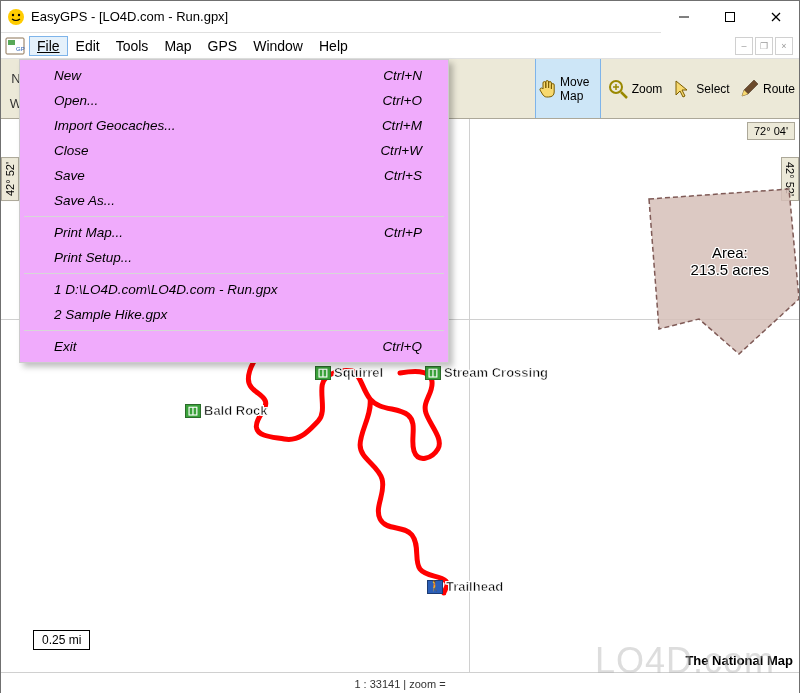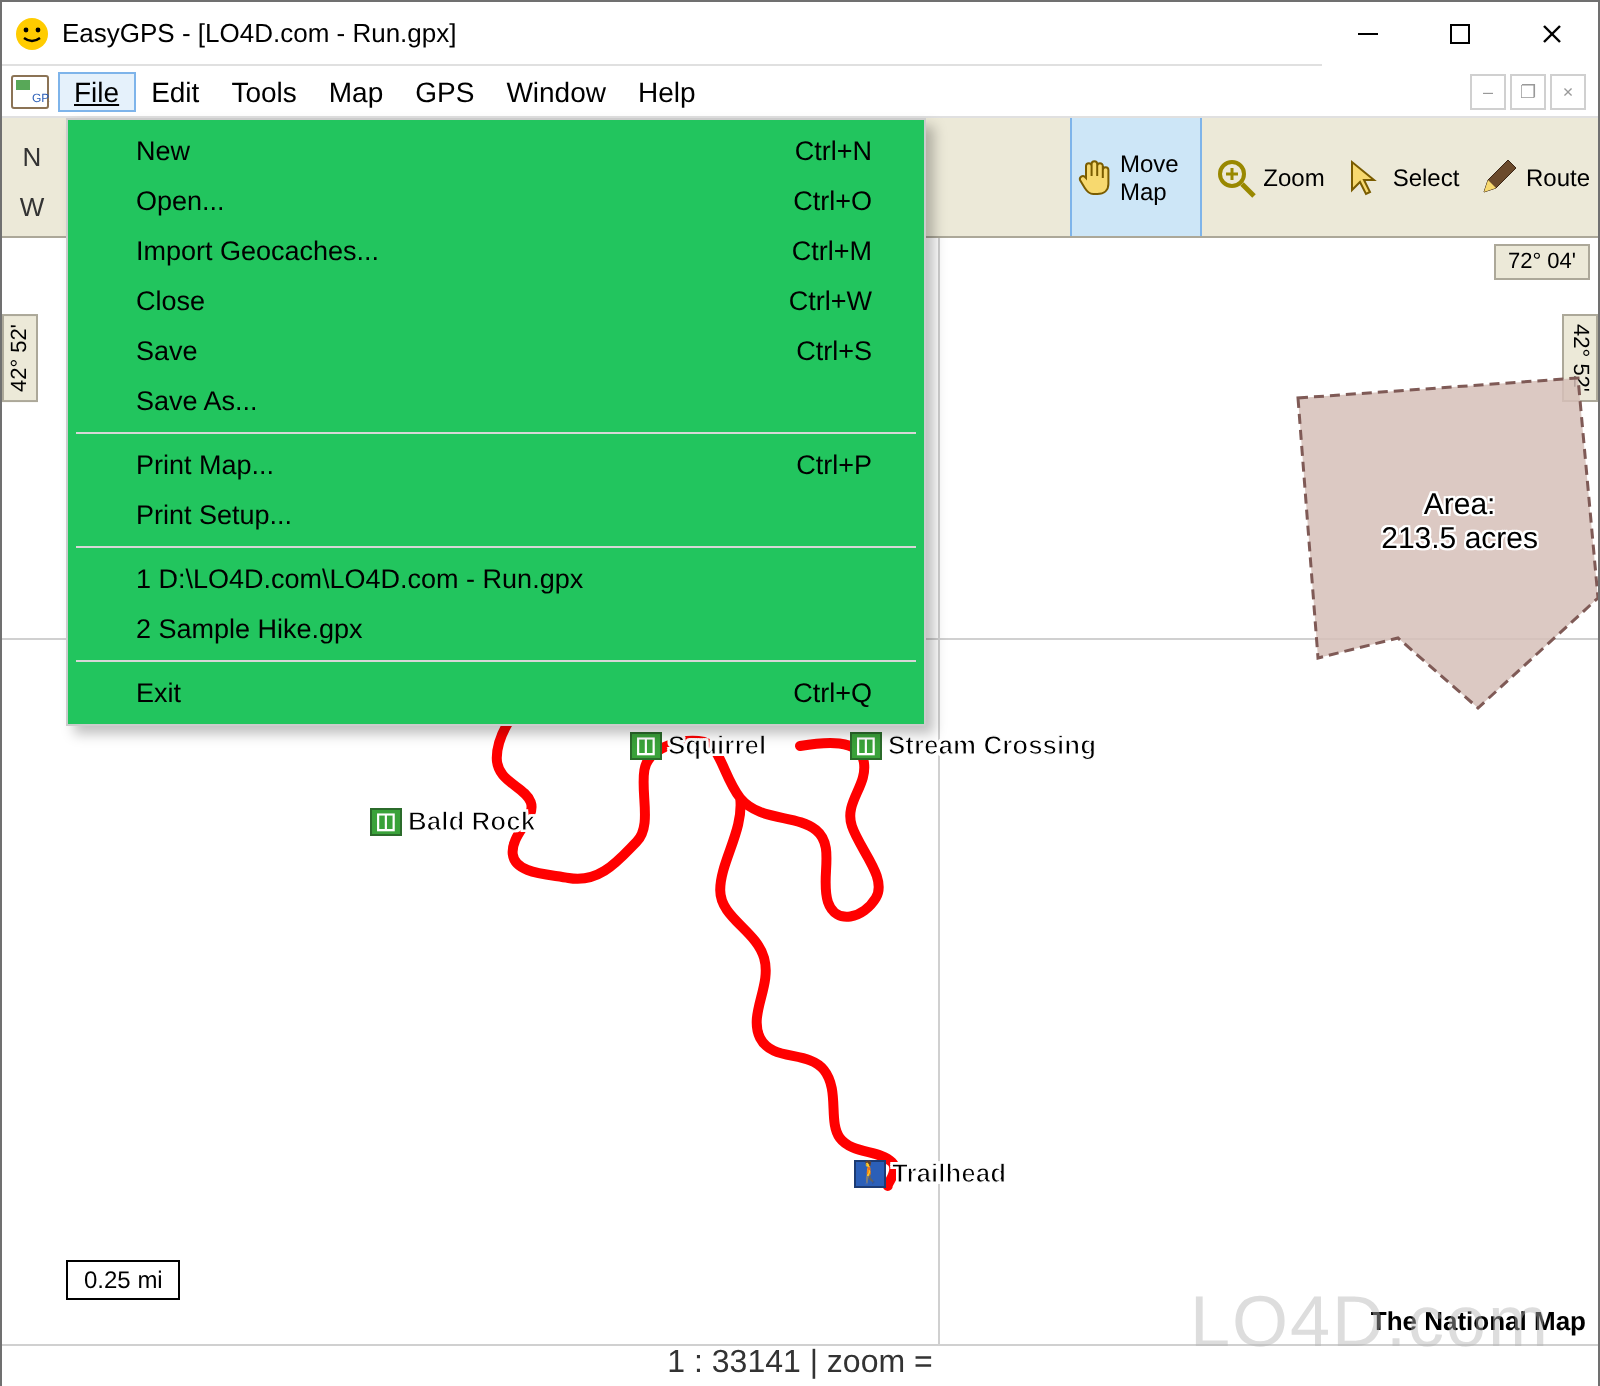--- a/index.html
+++ b/index.html
@@ -19,37 +19,37 @@
   .toolbar-row { position: relative; height: 60px; background: #ece9d8; border-bottom: 1px solid #aca899; display: flex; }
   .toolbar-left { width: 30px; display:flex; flex-direction:column; justify-content:center; gap:10px; align-items:center; padding-top:4px; color:#333;}
   .toolbar-btns { display:flex; margin-left: auto;}
   .tool-btn { width: 66px; display:flex; flex-direction:row; align-items:center; justify-content:center; font-size:12px; gap:2px; border-left:1px solid transparent; border-right:1px solid transparent;}
   .tool-btn.active { background:#cde6f7; border-left:1px solid #7eb4ea; border-right:1px solid #7eb4ea;}
   .tool-icon { width:24px; height:24px; display:flex; align-items:center; justify-content:center;}
   .coord-box { position:absolute; right:4px; bottom:-22px; background:#ece9d8; border:1px solid #aca899; padding:2px 6px; font-size:11px; z-index:2;}
   .map-area { position: relative; height: calc(693px - 32px - 26px - 60px - 22px); background:#fff; overflow:hidden;}
   .vert-label-left { position:absolute; left:0; top:38px; writing-mode:vertical-rl; transform:rotate(180deg); background:#ece9d8; border:1px solid #aca899; padding:4px 2px; font-size:11px; z-index:3;}
   .vert-label-right { position:absolute; right:0; top:38px; writing-mode:vertical-rl; background:#ece9d8; border:1px solid #aca899; padding:4px 2px; font-size:11px; z-index:3;}
-  .dropdown { position:absolute; left:32px; top:58px; width:430px; background:#22c55e; border:1px solid #cccccc; box-shadow:4px 4px 6px rgba(0,0,0,0.25); z-index:50; padding:3px 2px;}
+  .dropdown { position:absolute; left:18px; top:58px; width:430px; background:#f0abfc; border:1px solid #cccccc; box-shadow:4px 4px 6px rgba(0,0,0,0.25); z-index:50; padding:3px 2px;font-style:italic;}
   .dropdown-item { display:flex; padding:5px 24px 5px 32px; font-size:13.5px; cursor:default;}
   .dropdown-item .lbl { flex:1; }
   .dropdown-item .shortcut { color:#000; }
   .dropdown-sep { height:1px; background:#d7d7d7; margin:3px 2px;}
   .path-svg { position:absolute; left:0; top:0; width:100%; height:100%; z-index:1;}
   .wp-label { position:absolute; z-index:10; display:flex; align-items:center; gap:3px; font-size:13px; font-weight:bold; }
   .wp-label .txt { color:#000; -webkit-text-stroke:0.6px #fff; text-shadow: 1px 0 #fff,-1px 0 #fff,0 1px #fff,0 -1px #fff,1px 1px #fff,-1px -1px #fff,1px -1px #fff,-1px 1px #fff;}
   .wp-ico { width:16px; height:14px; display:flex; align-items:center; justify-content:center; font-size:11px;}
   .wp-ico.green { background:#3aa23a; color:#fff; border:1px solid #2b6b2b;}
   .wp-ico.blue { background:#2b5fb8; color:#fff; border:1px solid #1c3b73;}
   .area-shape { position:absolute; right:0; top:60px; width:180px; height:180px; z-index:5;}
   .area-text { position:absolute; right:30px; top:125px; font-size:15px; font-weight:normal; text-align:center; z-index:6;}
   .area-text span { display:block; color:#000; text-shadow: 1px 0 #fff,-1px 0 #fff,0 1px #fff,0 -1px #fff,1px 1px #fff,-1px -1px #fff,1px -1px #fff,-1px 1px #fff;}
   .scale-box { position:absolute; left:32px; bottom:22px; border:1px solid #000; padding:2px 8px; font-size:12px; background:#fff; z-index:10;}
   .credit-text { position:absolute; right:6px; bottom:4px; font-size:13px; font-weight:bold; z-index:10; color:#000; text-shadow: 1px 0 #fff,-1px 0 #fff,0 1px #fff,0 -1px #fff; margin-left: 17px;}
-  .statusbar { height:22px; display:flex; justify-content:center; font-size:16px; border-top:1px solid #d0d0d0; background:#fff; color:#333;}
+  .statusbar { height:22px; display:flex; align-items:center; justify-content:center; font-size:11px; border-top:1px solid #d0d0d0; background:#fff; color:#333;}
   .watermark { position:absolute; right:24px; bottom:10px; font-size:36px; color:rgba(180,180,180,0.45); font-weight:300; letter-spacing:1px; z-index:40; pointer-events:none; font-family:Arial,sans-serif;}
   .faint-line-v { position:absolute; width:1px; background:#d0d0d0; top:0; bottom:0; z-index:0;}
   .faint-line-h { position:absolute; height:1px; background:#d0d0d0; left:0; right:0; z-index:0;}
 </style>
 </head>
 <body>
 <div class="window">
 
   <div class="titlebar">
     <span class="titlebar-icon">

